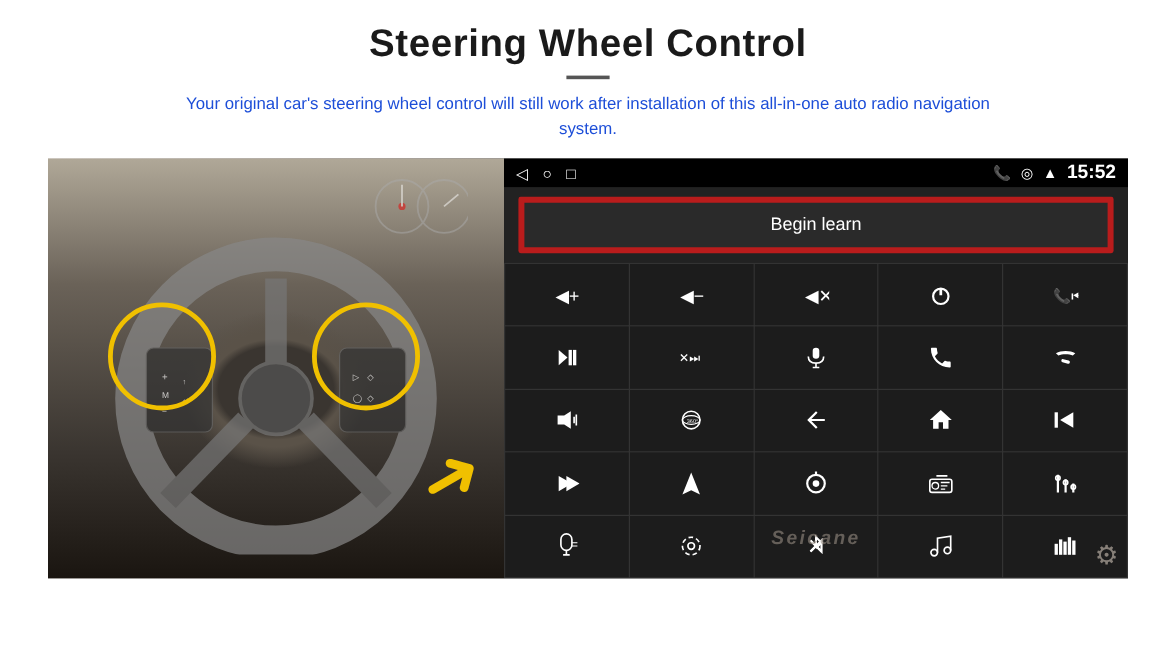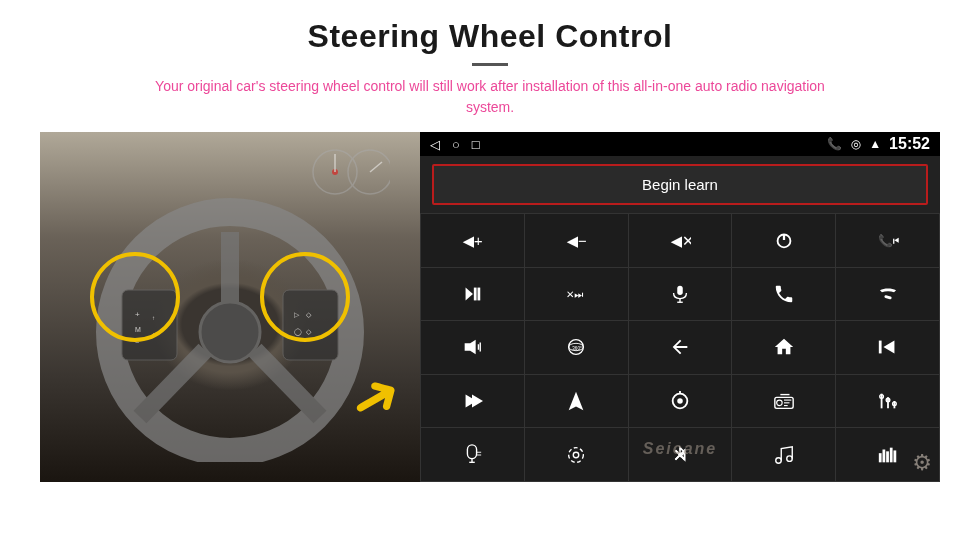--- a/index.html
+++ b/index.html
@@ -34,21 +34,21 @@
 
     .title-divider {
       width: 36px;
       height: 3px;
       background: #555;
       margin: 8px auto 10px;
     }
 
     .subtitle {
       font-size: 14px;
-      color: #ec4899;
+      color: #1d4ed8;
       text-align: center;
       max-width: 700px;
       margin: 0 auto;
       line-height: 1.5;
     }
 
     .content-area {
       display: flex;
       flex-direction: row;
       width: 100%;
@@ -155,21 +155,21 @@
     
     .begin-learn-row {
       padding: 8px 12px;
       background: #222;
     }
 
     .begin-learn-btn {
       width: 100%;
       padding: 10px;
       background: #2a2a2a;
-      border: 2px solid #b91c1c;
+      border: 5px solid #b91c1c;
       color: #fff;
       font-size: 15px;
       text-align: center;
       cursor: pointer;
       border-radius: 2px;
     }
 
     
     .control-grid {
       display: grid;

